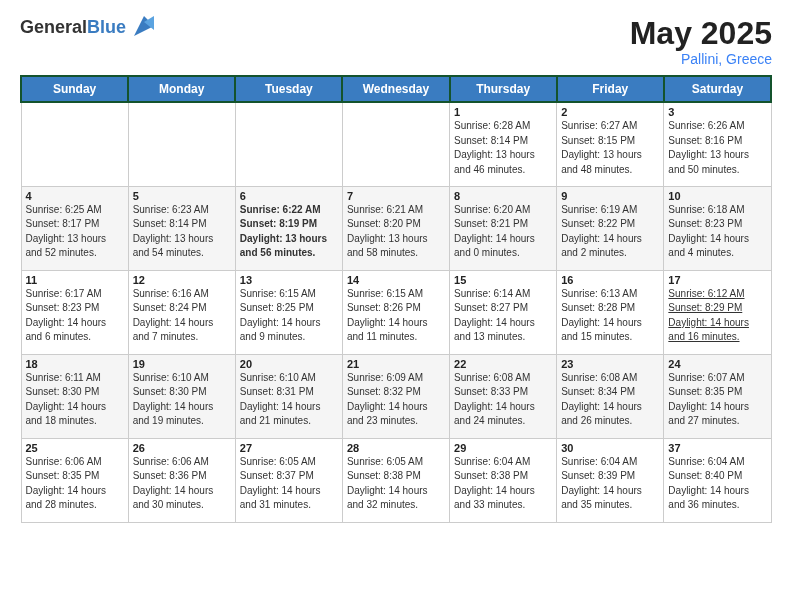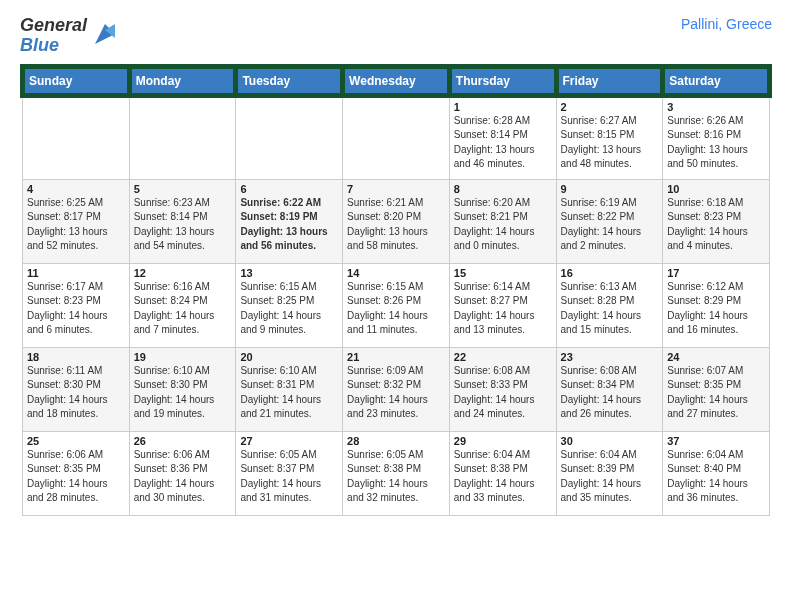--- a/index.html
+++ b/index.html
@@ -22,23 +22,21 @@
       align-items: flex-start;
       margin-bottom: 8px;
     }
     .logo {
       display: flex;
       align-items: center;
       gap: 2px;
     }
     .logo-text {
       display: flex;
-      flex-direction: column;
       line-height: 1.1;
-      font-style: italic;
     }
     .logo-general {
       font-size: 18px;
       font-weight: bold;
       color: #333;
     }
     .logo-blue {
       font-size: 18px;
       font-weight: bold;
       color: #3a7cc1;
@@ -66,22 +64,22 @@
       width: 100%;
       border-collapse: collapse;
       border: 1px solid #bbb;
     }
     .calendar th {
       background: #3a7cc1;
       color: #fff;
       font-size: 12px;
       font-weight: bold;
       padding: 5px 4px;
-      text-align: left;
-      border: 5px solid #14532d;
+      text-align: center;
+      border: 2px solid #14532d;
     }
     .calendar td {
       width: calc(100% / 7);
       vertical-align: top;
       padding: 3px 4px;
       border: 1px solid #ccc;
       font-size: 9.5px;
       color: #333;
       background: #fff;
       height: 84px;
@@ -114,20 +112,21 @@
       <div class="logo-text">
         <span class="logo-general">General</span>
         <span class="logo-blue">Blue</span>
       </div>
       <svg class="logo-icon" viewBox="0 0 28 28">
         <polygon points="4,24 14,4 24,14" fill="#3a7cc1"></polygon>
         <polygon points="14,10 24,4 24,18" fill="#5ba3e0"></polygon>
       </svg>
     </div>
     <div class="title-block">
+      <div class="month-year">May 2025</div>
       <div class="location">Pallini, Greece</div>
     </div>
   </div>
 
   <table class="calendar">
     <thead>
       <tr>
       <th>Sunday</th>
           <th>Monday</th>
           <th>Tuesday</th>
@@ -204,21 +203,21 @@
 Daylight: 14 hours
 and 11 minutes.</span></td>
           <td><span class="day-num">15</span><span class="day-info" style="white-space: pre-line;">Sunrise: 6:14 AM
 Sunset: 8:27 PM
 Daylight: 14 hours
 and 13 minutes.</span></td>
           <td><span class="day-num">16</span><span class="day-info" style="white-space: pre-line;">Sunrise: 6:13 AM
 Sunset: 8:28 PM
 Daylight: 14 hours
 and 15 minutes.</span></td>
-          <td><span class="day-num">17</span><span class="day-info" style="white-space: pre-line;">Sunrise: 6:12 AM
+          <td><span class="day-num">17</span><span class="day-info" style="white-space: pre-line; text-decoration: underline;">Sunrise: 6:12 AM
 Sunset: 8:29 PM
 Daylight: 14 hours
 and 16 minutes.</span></td>
         </tr>
         <tr>
           <td><span class="day-num">18</span><span class="day-info" style="white-space: pre-line;">Sunrise: 6:11 AM
 Sunset: 8:30 PM
 Daylight: 14 hours
 and 18 minutes.</span></td>
           <td><span class="day-num">19</span><span class="day-info" style="white-space: pre-line;">Sunrise: 6:10 AM

